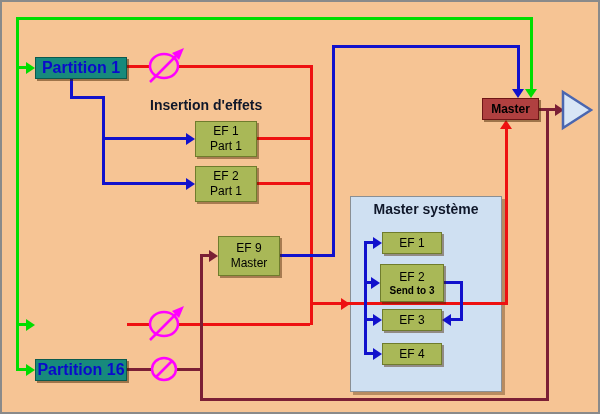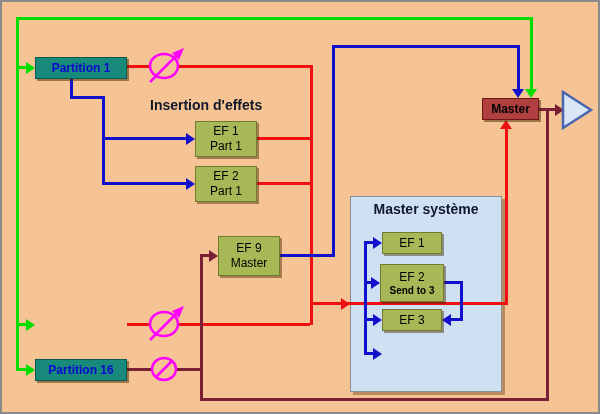--- a/index.html
+++ b/index.html
@@ -14,21 +14,21 @@
   .ar-l{border-top:6px solid transparent;border-bottom:6px solid transparent;border-right:9px solid var(--c);}
   .ar-d{border-left:6px solid transparent;border-right:6px solid transparent;border-top:9px solid var(--c);}
   .ar-u{border-left:6px solid transparent;border-right:6px solid transparent;border-bottom:9px solid var(--c);}
   .c-green{--c:#00dd00;} .c-blue{--c:#1111cc;} .c-red{--c:#ee1111;} .c-maroon{--c:#7b1f35;}
   .node{
     position:absolute;z-index:4;display:flex;align-items:center;justify-content:center;
     flex-direction:column;text-align:center;box-sizing:border-box;
   }
   .partition{
     width:92px;height:22px;background:#178a7c;border:1px solid #0b5a4e;
-    box-shadow:2px 2px 0 rgba(70,35,0,.5);color:#0a0acc;font-weight:bold;font-size:12px;
+    box-shadow:2px 2px 0 rgba(70,35,0,.5);color:#0a0acc;font-weight:bold;font-size:16px;
   }
   .efbox{
     background:#a9b857;border:1px solid #6f7c2d;box-shadow:2px 2px 0 rgba(70,35,0,.45);
     color:#000;font-size:12px;line-height:15px;
   }
   .efbox .small{font-size:10px;font-weight:bold;line-height:12px;text-align:right;}
   .masterbox{
     width:57px;height:22px;background:#b04040;border:1px solid #6e1616;
     box-shadow:2px 2px 0 rgba(70,35,0,.5);color:#000;font-weight:bold;font-size:12px;
   }
@@ -123,20 +123,21 @@
     <span>EF 9</span>
     <span>Master</span>
   </div>
 
   <div class="node efbox" style="left:380px;top:230px;width:60px;height:22px">EF 1</div>
   <div class="node efbox" style="left:378px;top:262px;width:64px;height:38px">
     <span>EF 2</span>
     <span class="small">Send to 3</span>
   </div>
   <div class="node efbox" style="left:380px;top:307px;width:60px;height:22px">EF 3</div>
+  <div class="node efbox" style="left:380px;top:341px;width:60px;height:22px">EF 4</div>
 
   <div class="node masterbox" style="left:480px;top:96px">Master</div>
 
   <svg class="icon" style="left:140px;top:42px" width="48" height="42" viewBox="0 0 48 42">
     <ellipse cx="22" cy="22" rx="14" ry="12" fill="#f6c494" stroke="#ff00ff" stroke-width="2.5"></ellipse>
     <line x1="8" y1="38" x2="34" y2="12" stroke="#ff00ff" stroke-width="2.5"></line>
     <polygon points="42,4 30,9 37,16" fill="#ff00ff"></polygon>
   </svg>
 
   <svg class="icon" style="left:140px;top:300px" width="48" height="42" viewBox="0 0 48 42">

